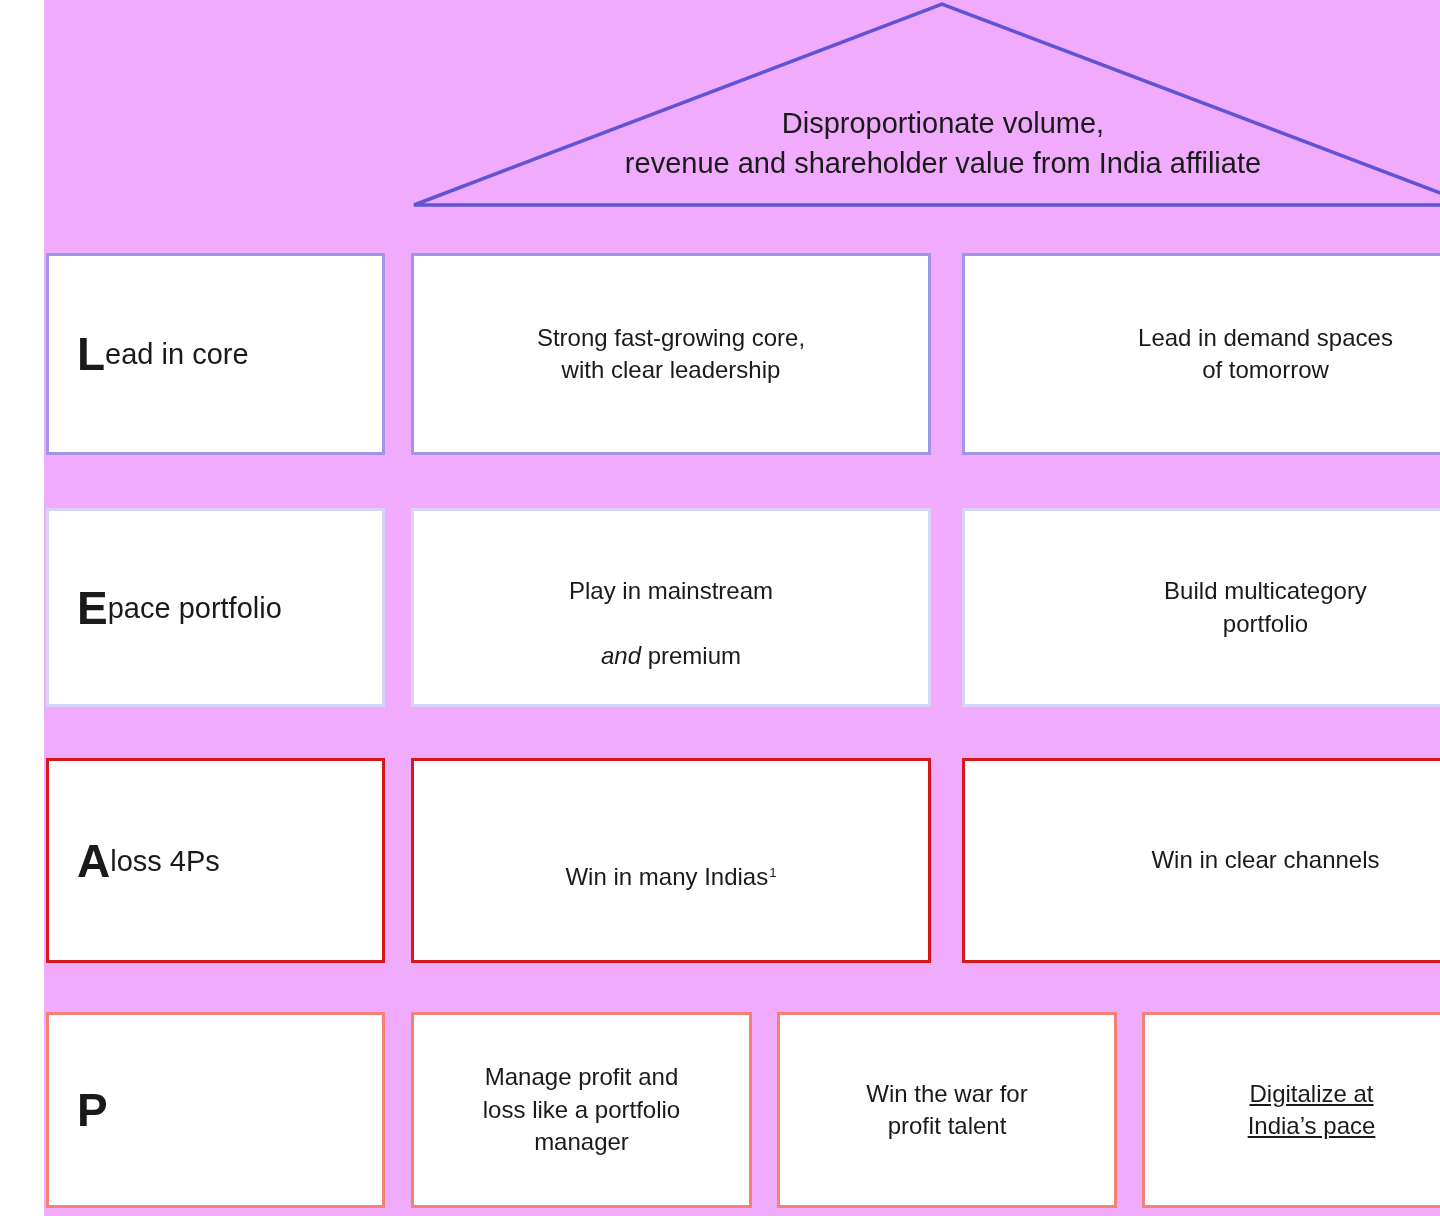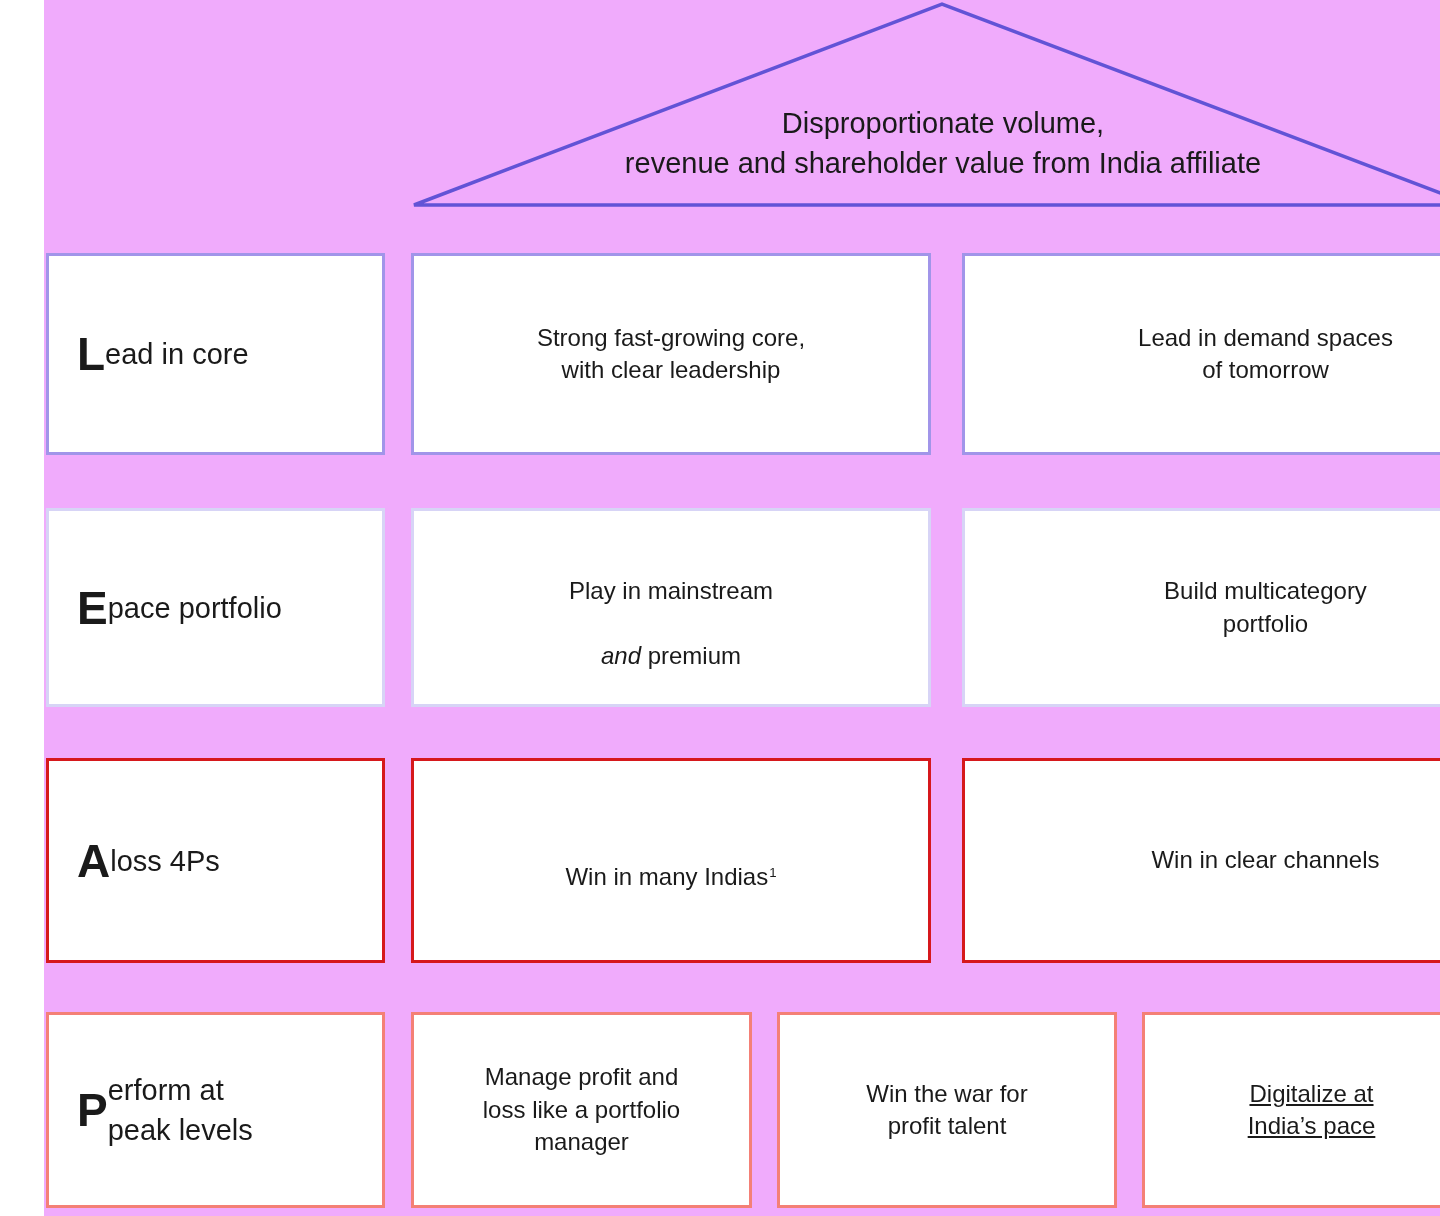--- a/index.html
+++ b/index.html
@@ -131,22 +131,20 @@
   </div>
   <div class="box cell b-r3 r3 c-mid">
     <div>
       <span>Win in many Indias</span><sup>1</sup>
     </div>
   </div>
   <div class="box cell b-r3 r3 c-right">Win in clear channels</div>
 
   <div class="box label-box b-r4 r4 c-label">
     <span class="initial">P</span>
-      <span class="label-rest">erform at
-peak levels</span>
   </div>
   <div class="box cell b-r4 r4 c4-2">Manage profit and
 loss like a portfolio
 manager</div>
   <div class="box cell b-r4 r4 c4-3">Win the war for
 profit talent</div>
   <div class="box cell b-r4 r4 c4-4">Digitalize at
 India’s pace</div>
 
 </div>

